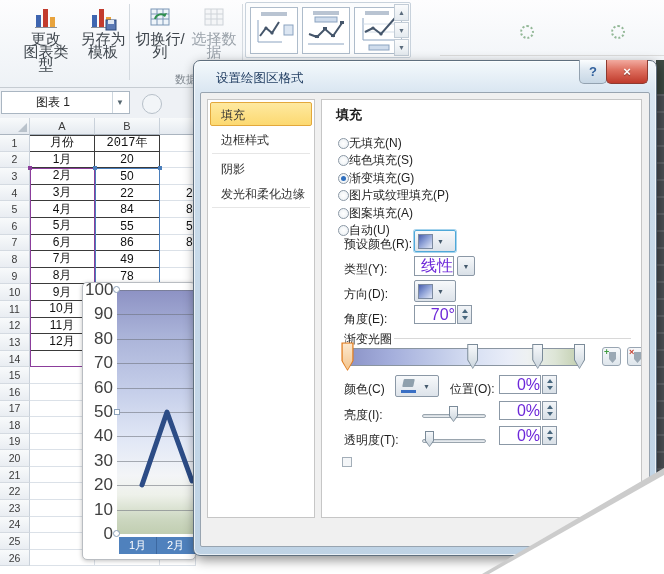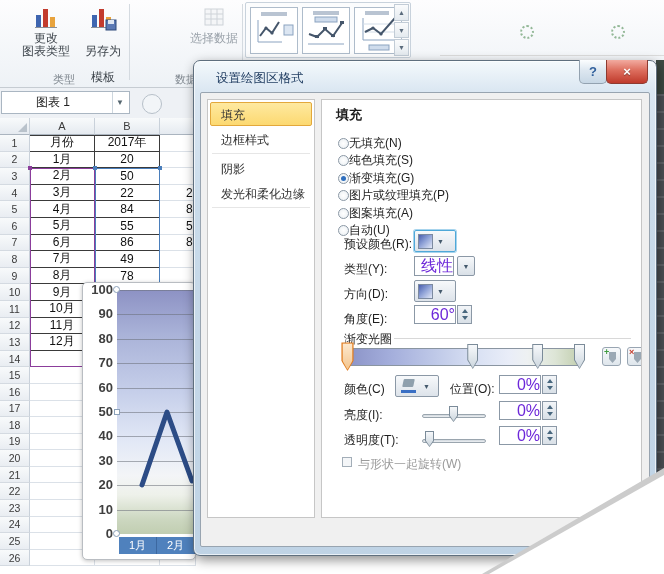--- a/index.html
+++ b/index.html
@@ -4,21 +4,21 @@
 <style>
   * { margin:0; padding:0; box-sizing:border-box; }
   html,body { background:#fff; }
   body { font-family:"Liberation Sans", sans-serif; }
   .screen { position:relative; width:664px; height:574px; overflow:hidden; background:#fff; }
 
   
   .ribbon { position:absolute; left:0; top:0; width:664px; height:88px;
     background:linear-gradient(#fdfdfe,#eef2f6); border-bottom:1px solid #c6ccd2; z-index:1; }
   .rbtn { position:absolute; top:3px; display:flex; flex-direction:column; align-items:center;
-    font-size:12px; line-height:13px; color:#3f464d; text-align:center; cursor:default; }
+    font-size:15px; line-height:13px; color:#3f464d; text-align:center; cursor:default; }
   .rbtn .ricon { width:28px; height:28px; margin-bottom:1px; }
   .rbtn.disabled { color:#9aa2aa; }
   .grp-label { position:absolute; top:72px; font-size:11px; color:#7e868e; }
   .vsep { position:absolute; top:4px; height:76px; width:1px; background:#d4dae0; }
 
   .gallery { position:absolute; left:245px; top:2px; width:166px; height:56px;
     background:#fbfcfd; border:1px solid #c8d2dc; border-radius:2px; }
   .thumb { position:absolute; top:4px; width:48px; height:47px; background:#fff;
     border:1px solid #aebccb; }
   .gal-scroll { position:absolute; right:1px; top:1px; width:15px; height:53px; display:flex;
@@ -49,33 +49,33 @@
   .hA { width:65px; } .hB { width:65px; } .hC { width:36px; }
   .grid-row { display:flex; height:16.6px; }
   .rn { width:30px; background:linear-gradient(#f8fafb,#e9edf2); border-right:1px solid #c9d1da;
     border-bottom:1px solid #d4dae1; font-size:10.5px; color:#3a3a3a;
     display:flex; align-items:center; justify-content:center; }
   .cell { border-right:1px solid #dbe1e8; border-bottom:1px solid #dbe1e8; font-size:12px; color:#111;
     display:flex; align-items:center; justify-content:center; overflow:hidden; }
   .ca { width:65px; } .cb { width:65px; }
   .cc { width:36px; justify-content:flex-start; padding-left:26px; }
   .tbl { border-right:1px solid #3a3a3a; border-bottom:1px solid #3a3a3a; }
-  .tbl-top { box-shadow:inset 0 1px 0 #3a3a3a; }
+  .tbl-top { box-shadow:inset 0 1px 0 #3a3a3a;font-family:Liberation Mono, monospace; }
   .range-purple { position:absolute; left:30px; top:50.2px; width:65px; height:199.2px;
     border:1.5px solid #8b3d9b; z-index:2; }
   .range-blue { position:absolute; left:95px; top:50.2px; width:65px; height:199.2px;
     border:1.5px solid #4a7ebb; z-index:2; }
   .range-purple i, .range-blue i { position:absolute; width:4px; height:4px; background:#8b3d9b; }
   .range-blue i { background:#4a7ebb; }
   .h-tl { left:-3px; top:-3px; } .h-tr { right:-3px; top:-3px; }
 
   
   .chart { position:absolute; left:82px; top:282px; width:114px; height:278px; background:#fff;
     border:1px solid #b9bdc2; border-radius:5px; box-shadow:0 1px 4px rgba(0,0,0,.25); z-index:10; overflow:hidden; }
-  .ytick { position:absolute; left:2px; width:28px; text-align:right; font-size:13px; color:#3f3f3f; height:12px; line-height:12px;font-weight:bold; }
+  .ytick { position:absolute; left:2px; width:28px; text-align:right; font-size:17px; color:#3f3f3f; height:12px; line-height:12px; }
   .plot { position:absolute; left:34px; top:7px; width:80px; height:244px;
     background:
       repeating-linear-gradient(180deg, rgba(105,110,120,.55) 0 1px, transparent 1px 24.4px),
       linear-gradient(180deg,#8d92c4 0%, #a9b2d8 18%, #c6cfea 42%, #e2e8f6 62%, #f3f5f7 76%, #eef1ea 84%, #ccd7c0 94%, #c1ceb1 100%); }
   .chart svg.series { position:absolute; left:34px; top:7px; }
   .handle { position:absolute; background:#fff; border:1px solid #8aa0b8; z-index:2; }
   .handle.round { width:7px; height:7px; border-radius:50%; }
   .handle.square { width:6px; height:6px; }
   .xlabels { position:absolute; left:36px; top:254px; width:80px; height:17px; display:flex; gap:1px;
     background:#3c68a0; overflow:hidden; }
@@ -185,35 +185,46 @@
     <div class="rbtn" style="left:18px;width:56px;">
       <svg class="ricon" viewBox="0 0 28 28">
         <rect x="4" y="12" width="5" height="12" fill="#3e65b0"></rect>
         <rect x="11" y="6" width="5" height="18" fill="#c23b2e"></rect>
         <rect x="18" y="14" width="5" height="10" fill="#e8a33d"></rect>
         <line x1="3" y1="24.5" x2="25" y2="24.5" stroke="#8a9099" stroke-width="1"></line>
       </svg>
       <span>更改</span>
       <span>图表类型</span>
     </div>
-    <div class="rbtn" style="left:78px;width:50px;gap:13px;">
+    <div class="rbtn" style="left:78px;width:50px;">
       <svg class="ricon" viewBox="0 0 28 28">
         <rect x="3" y="12" width="5" height="12" fill="#3e65b0"></rect>
         <rect x="10" y="6" width="5" height="18" fill="#c23b2e"></rect>
         <rect x="17" y="14" width="5" height="10" fill="#e8a33d"></rect>
         <line x1="2" y1="24.5" x2="23" y2="24.5" stroke="#8a9099" stroke-width="1"></line>
         <rect x="17" y="17" width="10" height="10" fill="#5b79b4" stroke="#2f4a7a"></rect>
         <rect x="19" y="17" width="6" height="4" fill="#dfe7f2"></rect>
       </svg>
       <span>另存为</span>
       <span>模板</span>
     </div>
-    <div class="grp-label" style="left:0;width:128px;text-align:center;">类型</div>
     <div class="vsep" style="left:129px;"></div>
 
+    <div class="rbtn" style="left:133px;width:54px;">
+      <svg class="ricon" viewBox="0 0 28 28">
+        <rect x="5" y="6" width="18" height="16" fill="#eef4fa" stroke="#7a96b5"></rect>
+        <line x1="5" y1="11" x2="23" y2="11" stroke="#7a96b5"></line>
+        <line x1="5" y1="16" x2="23" y2="16" stroke="#7a96b5"></line>
+        <line x1="11" y1="6" x2="11" y2="22" stroke="#7a96b5"></line>
+        <line x1="17" y1="6" x2="17" y2="22" stroke="#7a96b5"></line>
+        <path d="M9 16 a6 6 0 0 1 10 -3" fill="none" stroke="#2f8f4e" stroke-width="2"></path>
+        <path d="M21 10 l-2 4 -3 -3 z" fill="#2f8f4e"></path>
+      </svg>
+      <span>切换行/列</span>
+    </div>
     <div class="rbtn disabled" style="left:188px;width:52px;">
       <svg class="ricon" viewBox="0 0 28 28" opacity="0.45">
         <rect x="5" y="6" width="18" height="16" fill="#eef0f2" stroke="#9aa4ae"></rect>
         <line x1="5" y1="11" x2="23" y2="11" stroke="#9aa4ae"></line>
         <line x1="5" y1="16" x2="23" y2="16" stroke="#9aa4ae"></line>
         <line x1="11" y1="6" x2="11" y2="22" stroke="#9aa4ae"></line>
         <line x1="17" y1="6" x2="17" y2="22" stroke="#9aa4ae"></line>
       </svg>
       <span>选择数据</span>
     </div>
@@ -538,21 +549,21 @@
         <div class="txtbox" style="left:92px;top:156px;width:40px;height:20px;">线性</div>
         <div class="combo-arrow" style="left:135px;top:156px;">▼</div>
 
         <div class="flabel" style="left:22px;top:186px;">方向(D):</div>
         <div class="dd-btn" style="left:92px;top:180px;">
           <span class="swatch"></span>
           <span class="dd-arrow">▼</span>
         </div>
 
         <div class="flabel" style="left:22px;top:211px;">角度(E):</div>
-        <div class="txtbox" style="left:92px;top:205px;width:42px;height:19px;">60°</div>
+        <div class="txtbox" style="left:92px;top:205px;width:42px;height:19px;">70°</div>
         <div class="spinbtn" style="left:135px;top:205px;">
             <span class="up"></span>
             <span class="dn"></span>
           </div>
 
         <div class="flabel" style="left:22px;top:231px;">渐变光圈</div>
         <div class="stops-rule" style="top:238px;"></div>
 
         <div class="gbar"></div>
         <div id="gstops">
@@ -609,21 +620,20 @@
         <div class="slider-handle" style="left:103px;top:331px;">
             <i></i>
           </div>
         <div class="txtbox" style="left:177px;top:326px;width:42px;height:19px;">0%</div>
         <div class="spinbtn" style="left:220px;top:326px;">
             <span class="up"></span>
             <span class="dn"></span>
           </div>
 
         <div class="chk" style="left:20px;top:357px;"></div>
-        <div class="flabel gray" style="left:36px;top:356px;">与形状一起旋转(W)</div>
       </div>
     </div>
   </div>
 
   <div class="edge-strip"></div>
   <div class="edge-strip-top"></div>
   <div class="curl-shadow"></div>
   <div class="curl"></div>
 
 </div>

